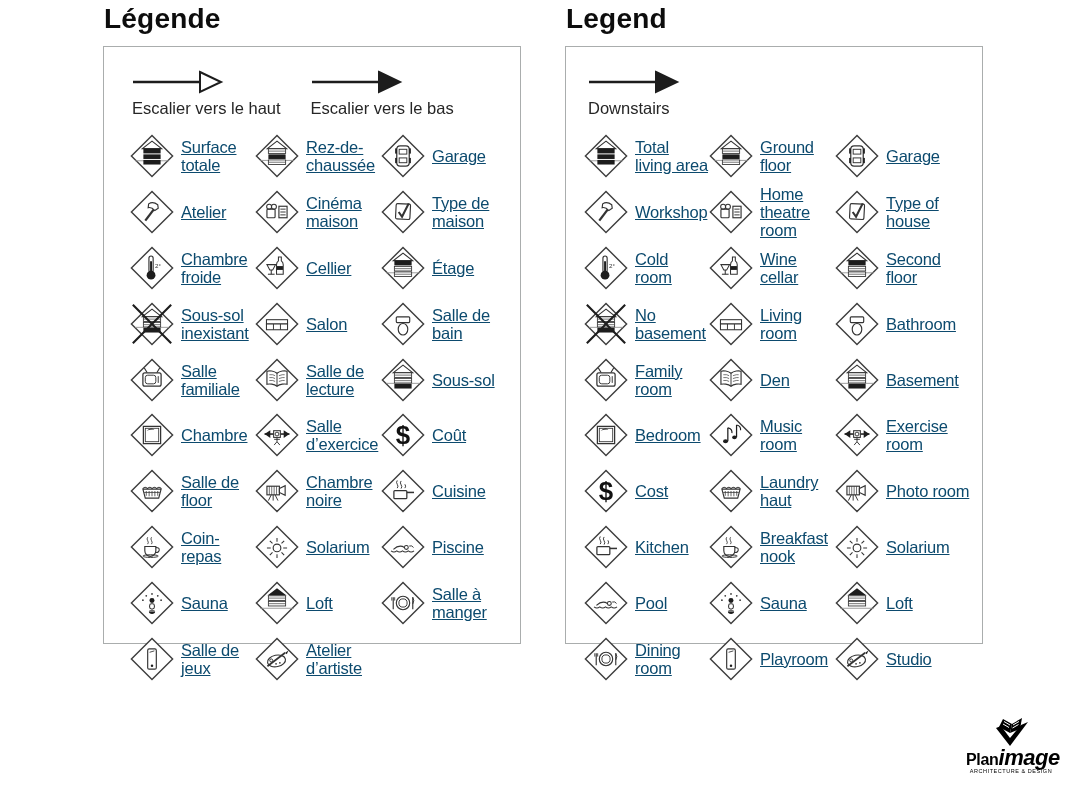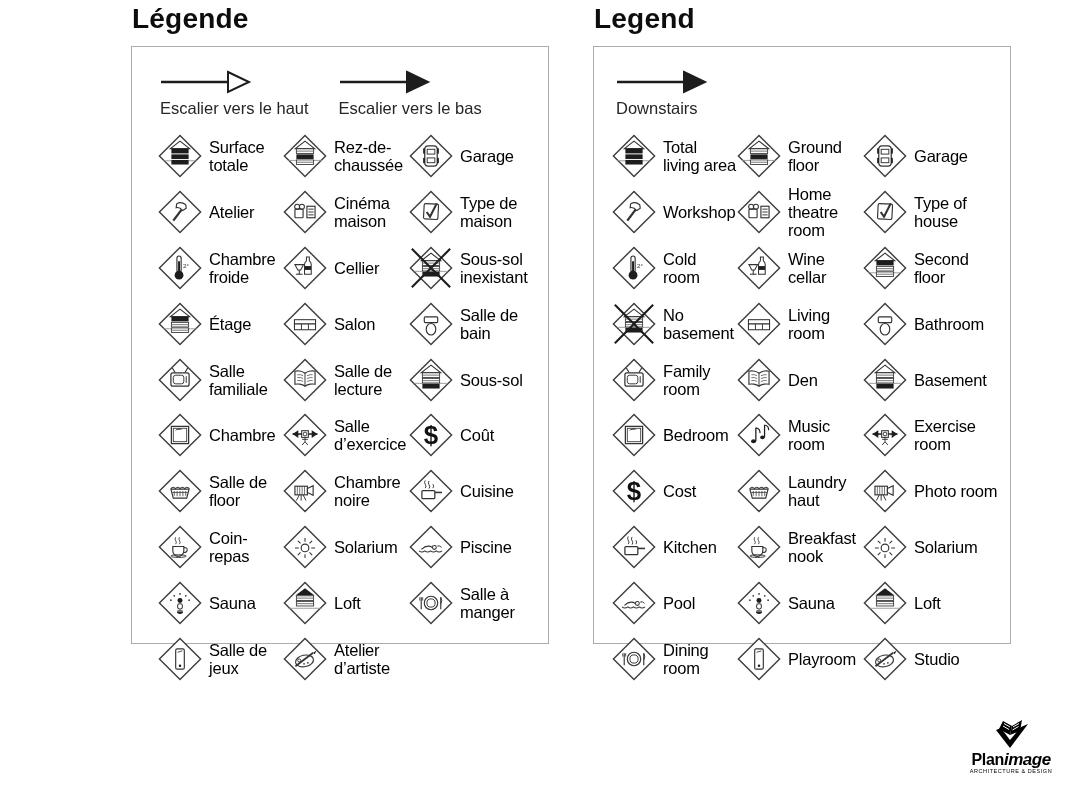--- a/index.html
+++ b/index.html
@@ -1,38 +1,38 @@
 <!DOCTYPE html>
 <html><head>
 <meta charset="utf-8">
 <style>
   html,body{margin:0;padding:0;background:#fff;}
   body{width:1080px;height:785px;position:relative;font-family:"Liberation Sans",sans-serif;color:#2d2d2d;overflow:hidden;}
-  .sheet{position:absolute;inset:0;background:#fff;margin-left:28px;}
+  .sheet{position:absolute;inset:0;background:#fff;}
   .panel-block{position:absolute;top:0;width:418px;}
   #panel-fr{left:103px;}
   #panel-en{left:565px;}
   .title{margin:0;position:absolute;top:2px;left:1px;font-size:28px;line-height:34px;font-weight:800;color:#0d0d0d;letter-spacing:.2px;}
   .panel{position:absolute;top:46px;left:0;width:418px;height:598px;border:1.5px solid #aaadad;box-sizing:border-box;background:#fff;}
   .arrows{display:flex;gap:30px;padding:21px 0 0 28px;height:55px;}
   #panel-en .arrows{padding-left:22px;}
   .arrow-item{display:flex;flex-direction:column;min-width:92px;}
   .arrow-item svg{height:28px;display:block;}
   .arrow-label{font-size:16.5px;line-height:18px;color:#262626;margin-top:3px;white-space:nowrap;}
   .grid{display:grid;grid-template-columns:125px 126px 1fr;grid-auto-rows:55.9px;padding:5px 4px 0 25px;}
   #panel-en .grid{padding-left:17px;}
   .cell{display:flex;align-items:center;gap:6px;min-width:0;}
   .icon{flex:0 0 auto;width:46px;height:46px;}
   .icon svg{display:block;}
-  .label{font-size:16.5px;line-height:18px;color:#000000;max-width:84px;letter-spacing:-.2px;}
+  .label{font-size:16.5px;line-height:18px;color:#0c4a6e;max-width:84px;letter-spacing:-.2px;text-decoration:underline;}
   .logo{position:absolute;right:24px;bottom:11px;width:90px;text-align:center;}
   .logo .mark{display:block;margin:0 auto;}
   .brandline{font-size:16px;line-height:15px;color:#000;white-space:nowrap;}
   .brand-bold{font-weight:800;letter-spacing:-.3px;}
-  .brand-italic{font-style:italic;font-weight:700;font-size:17px;letter-spacing:-.5px;}
+  .brand-italic{font-style:italic;font-weight:700;font-size:22px;letter-spacing:-.5px;}
   .tagline{font-size:5.5px;letter-spacing:.55px;color:#000;margin-top:1px;}
 </style>
 </head>
 <body>
 
 <div class="sheet">
 
   <section class="panel-block" id="panel-fr">
     <h1 class="title">Légende</h1>
     <div class="panel">
@@ -153,46 +153,46 @@
                 <line x1="18" y1="26" x2="18" y2="30.5" stroke="#333" stroke-width="1.1"></line>
                 <line x1="14.5" y1="30.5" x2="21.5" y2="30.5" stroke="#333" stroke-width="1.1"></line>
               </svg>
             </span>
             <span class="label">Cellier</span>
           </div>
           <div class="cell">
             <span class="icon">
               <svg viewBox="0 0 48 48" width="46" height="46">
                 <path d="M24 2.5 L45.5 24 L24 45.5 L2.5 24 Z" fill="#fff" stroke="#3f3f3f" stroke-width="1.5"></path>
+                <line x1="6.5" y1="29" x2="41.5" y2="29" stroke="#8f8f8f" stroke-width="0.9"></line>
+                <path d="M24 8.5 L34 16.3 H14 Z" fill="#fff" stroke="#333" stroke-width="1.2"></path>
+                <rect x="15" y="16.5" width="18" height="4.8" fill="#1d1d1d"></rect>
+                <rect x="15" y="22.3" width="18" height="4.8" fill="#fff" stroke="#333" stroke-width="0.9"></rect>
+                <line x1="15.4" y1="24.7" x2="32.6" y2="24.7" stroke="#333" stroke-width="0.7"></line>
+                <rect x="15" y="28.1" width="18" height="4.8" fill="#fff" stroke="#333" stroke-width="0.9"></rect>
+                <line x1="15.4" y1="30.5" x2="32.6" y2="30.5" stroke="#333" stroke-width="0.7"></line>
+              </svg>
+            </span>
+            <span class="label">Étage</span>
+          </div>
+          <div class="cell">
+            <span class="icon">
+              <svg viewBox="0 0 48 48" width="46" height="46">
+                <path d="M24 2.5 L45.5 24 L24 45.5 L2.5 24 Z" fill="#fff" stroke="#3f3f3f" stroke-width="1.5"></path>
                 <line x1="6.5" y1="27.5" x2="41.5" y2="27.5" stroke="#8f8f8f" stroke-width="0.9"></line>
                 <path d="M24 8.5 L34 16.3 H14 Z" fill="#fff" stroke="#333" stroke-width="1.2"></path>
                 <rect x="15" y="16.5" width="18" height="4.8" fill="#fff" stroke="#333" stroke-width="0.9"></rect>
                 <line x1="15.4" y1="18.9" x2="32.6" y2="18.9" stroke="#333" stroke-width="0.7"></line>
                 <rect x="15" y="22.3" width="18" height="4.8" fill="#fff" stroke="#333" stroke-width="0.9"></rect>
                 <line x1="15.4" y1="24.7" x2="32.6" y2="24.7" stroke="#333" stroke-width="0.7"></line>
                 <rect x="15" y="28.1" width="18" height="4.8" fill="#1d1d1d"></rect>
                 <path d="M4 4 L44 44 M44 4 L4 44" stroke="#1d1d1d" stroke-width="2.2"></path>
               </svg>
             </span>
             <span class="label">Sous-sol inexistant</span>
-          </div>
-          <div class="cell">
-            <span class="icon">
-              <svg viewBox="0 0 48 48" width="46" height="46">
-                <path d="M24 2.5 L45.5 24 L24 45.5 L2.5 24 Z" fill="#fff" stroke="#3f3f3f" stroke-width="1.5"></path>
-                <line x1="6.5" y1="29" x2="41.5" y2="29" stroke="#8f8f8f" stroke-width="0.9"></line>
-                <path d="M24 8.5 L34 16.3 H14 Z" fill="#fff" stroke="#333" stroke-width="1.2"></path>
-                <rect x="15" y="16.5" width="18" height="4.8" fill="#1d1d1d"></rect>
-                <rect x="15" y="22.3" width="18" height="4.8" fill="#fff" stroke="#333" stroke-width="0.9"></rect>
-                <line x1="15.4" y1="24.7" x2="32.6" y2="24.7" stroke="#333" stroke-width="0.7"></line>
-                <rect x="15" y="28.1" width="18" height="4.8" fill="#fff" stroke="#333" stroke-width="0.9"></rect>
-                <line x1="15.4" y1="30.5" x2="32.6" y2="30.5" stroke="#333" stroke-width="0.7"></line>
-              </svg>
-            </span>
-            <span class="label">Étage</span>
           </div>
           <div class="cell">
             <span class="icon">
               <svg viewBox="0 0 48 48" width="46" height="46">
                 <path d="M24 2.5 L45.5 24 L24 45.5 L2.5 24 Z" fill="#fff" stroke="#3f3f3f" stroke-width="1.5"></path>
                 <rect x="13" y="19.5" width="22" height="4.5" fill="#fff" stroke="#333" stroke-width="1.1"></rect>
                 <rect x="13" y="24" width="22" height="6" fill="#fff" stroke="#333" stroke-width="1.1"></rect>
                 <line x1="20.3" y1="24" x2="20.3" y2="30" stroke="#333" stroke-width="1"></line>
                 <line x1="27.6" y1="24" x2="27.6" y2="30" stroke="#333" stroke-width="1"></line>
               </svg>

